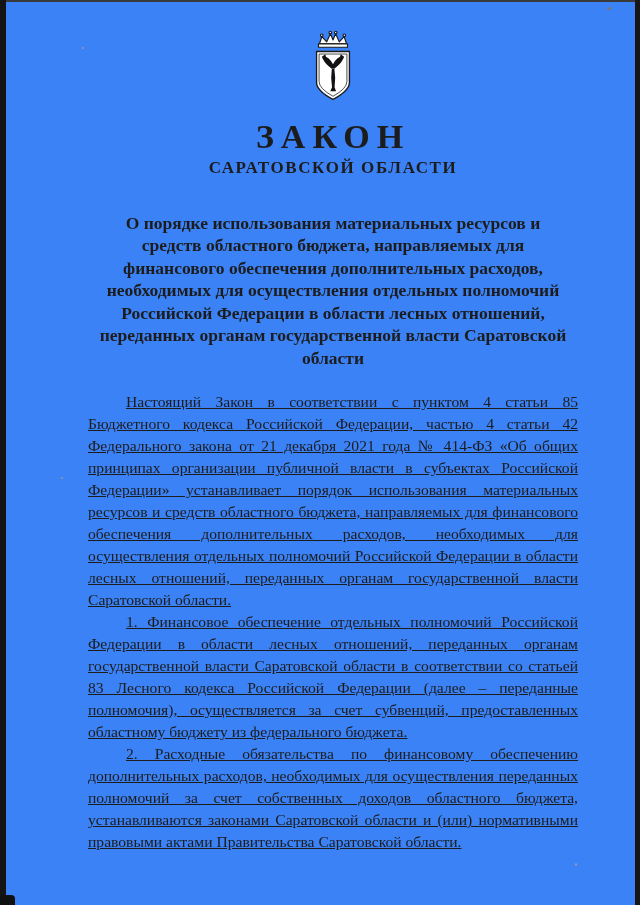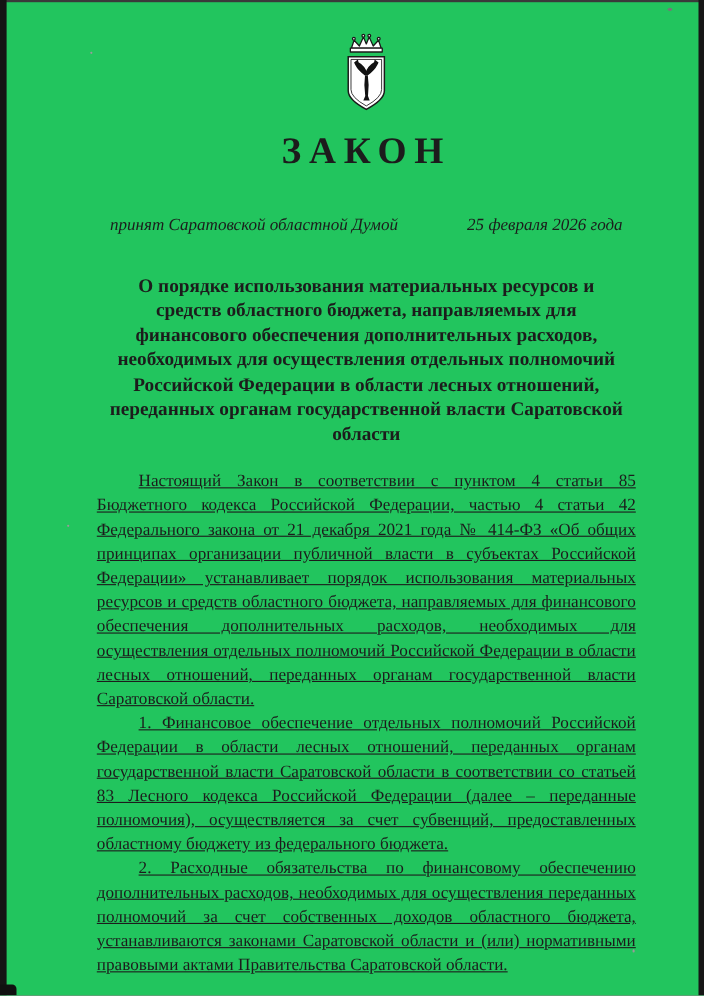--- a/index.html
+++ b/index.html
@@ -1,20 +1,20 @@
 <!DOCTYPE html>
 <html lang="ru"><head>
 <meta charset="utf-8">
 <style>
   html,body { margin:0; padding:0; background:#888; }
   .page {
     position:relative;
     width:640px; height:905px;
     margin:0 auto;
-    background:#22c55e;
+    background:#3b82f6;
     overflow:hidden;
     font-family:"Liberation Serif", serif;
     color:#1c1c1c;
     box-sizing:border-box;
   }
   
   .edge-left   { position:absolute; left:0; top:0; width:6px; height:100%; background:#141414; }
   .edge-right  { position:absolute; right:0; top:0; width:5px; height:100%; background:#161616; }
   .edge-top    { position:absolute; left:0; top:0; width:100%; height:2px; background:#3a3a3a; }
   .edge-blob   { position:absolute; left:0; bottom:0; width:15px; height:10px; background:#101010; border-radius:0 4px 0 0; }
@@ -110,25 +110,22 @@
 
         <g fill="#121212">
           <path d="M18.5 29.5 l3.6 -2.8 l0.6 2.6 q6.2 3.2 8.6 11.2 l-2.6 1.2 q-6.4 -4.4 -9.2 -10 z"></path>
           <path d="M41.5 29.5 l-3.6 -2.8 l-0.6 2.6 q-6.2 3.2 -8.6 11.2 l2.6 1.2 q6.4 -4.4 9.2 -10 z"></path>
           <path d="M28.8 41.5 h2.6 q1.6 9.5 0.2 19.5 l1.6 4.2 h-6 l1.8 -4.2 q-1.6 -10 -0.2 -19.5 z"></path>
         </g>
       </svg>
     </div>
 
     <div class="doc-type">ЗАКОН</div>
+    <div class="doc-region">САРАТОВСКОЙ ОБЛАСТИ</div>
 
-    <div class="adoption-line">
-      <span>принят Саратовской областной Думой</span>
-      <span>25 февраля 2026 года</span>
-    </div>
 
     <div class="law-title">О порядке использования материальных ресурсов и средств областного бюджета, направляемых для финансового обеспечения дополнительных расходов, необходимых для осуществления отдельных полномочий Российской Федерации в области лесных отношений, переданных органам государственной власти Саратовской области</div>
 
     <div class="body-text">
       <p class="para">Настоящий Закон в соответствии с пунктом 4 статьи 85 Бюджетного кодекса Российской Федерации, частью 4 статьи 42 Федерального закона от 21 декабря 2021 года № 414-ФЗ «Об общих принципах организации публичной власти в субъектах Российской Федерации» устанавливает порядок использования материальных ресурсов и средств областного бюджета, направляемых для финансового обеспечения дополнительных расходов, необходимых для осуществления отдельных полномочий Российской Федерации в области лесных отношений, переданных органам государственной власти Саратовской области.</p>
 
 
       <p class="para">1. Финансовое обеспечение отдельных полномочий Российской Федерации в области лесных отношений, переданных органам государственной власти Саратовской области в соответствии со статьей 83 Лесного кодекса Российской Федерации (далее – переданные полномочия), осуществляется за счет субвенций, предоставленных областному бюджету из федерального бюджета.</p>
 
       <p class="para">2. Расходные обязательства по финансовому обеспечению дополнительных расходов, необходимых для осуществления переданных полномочий за счет собственных доходов областного бюджета, устанавливаются законами Саратовской области и (или) нормативными правовыми актами Правительства Саратовской области.</p>

